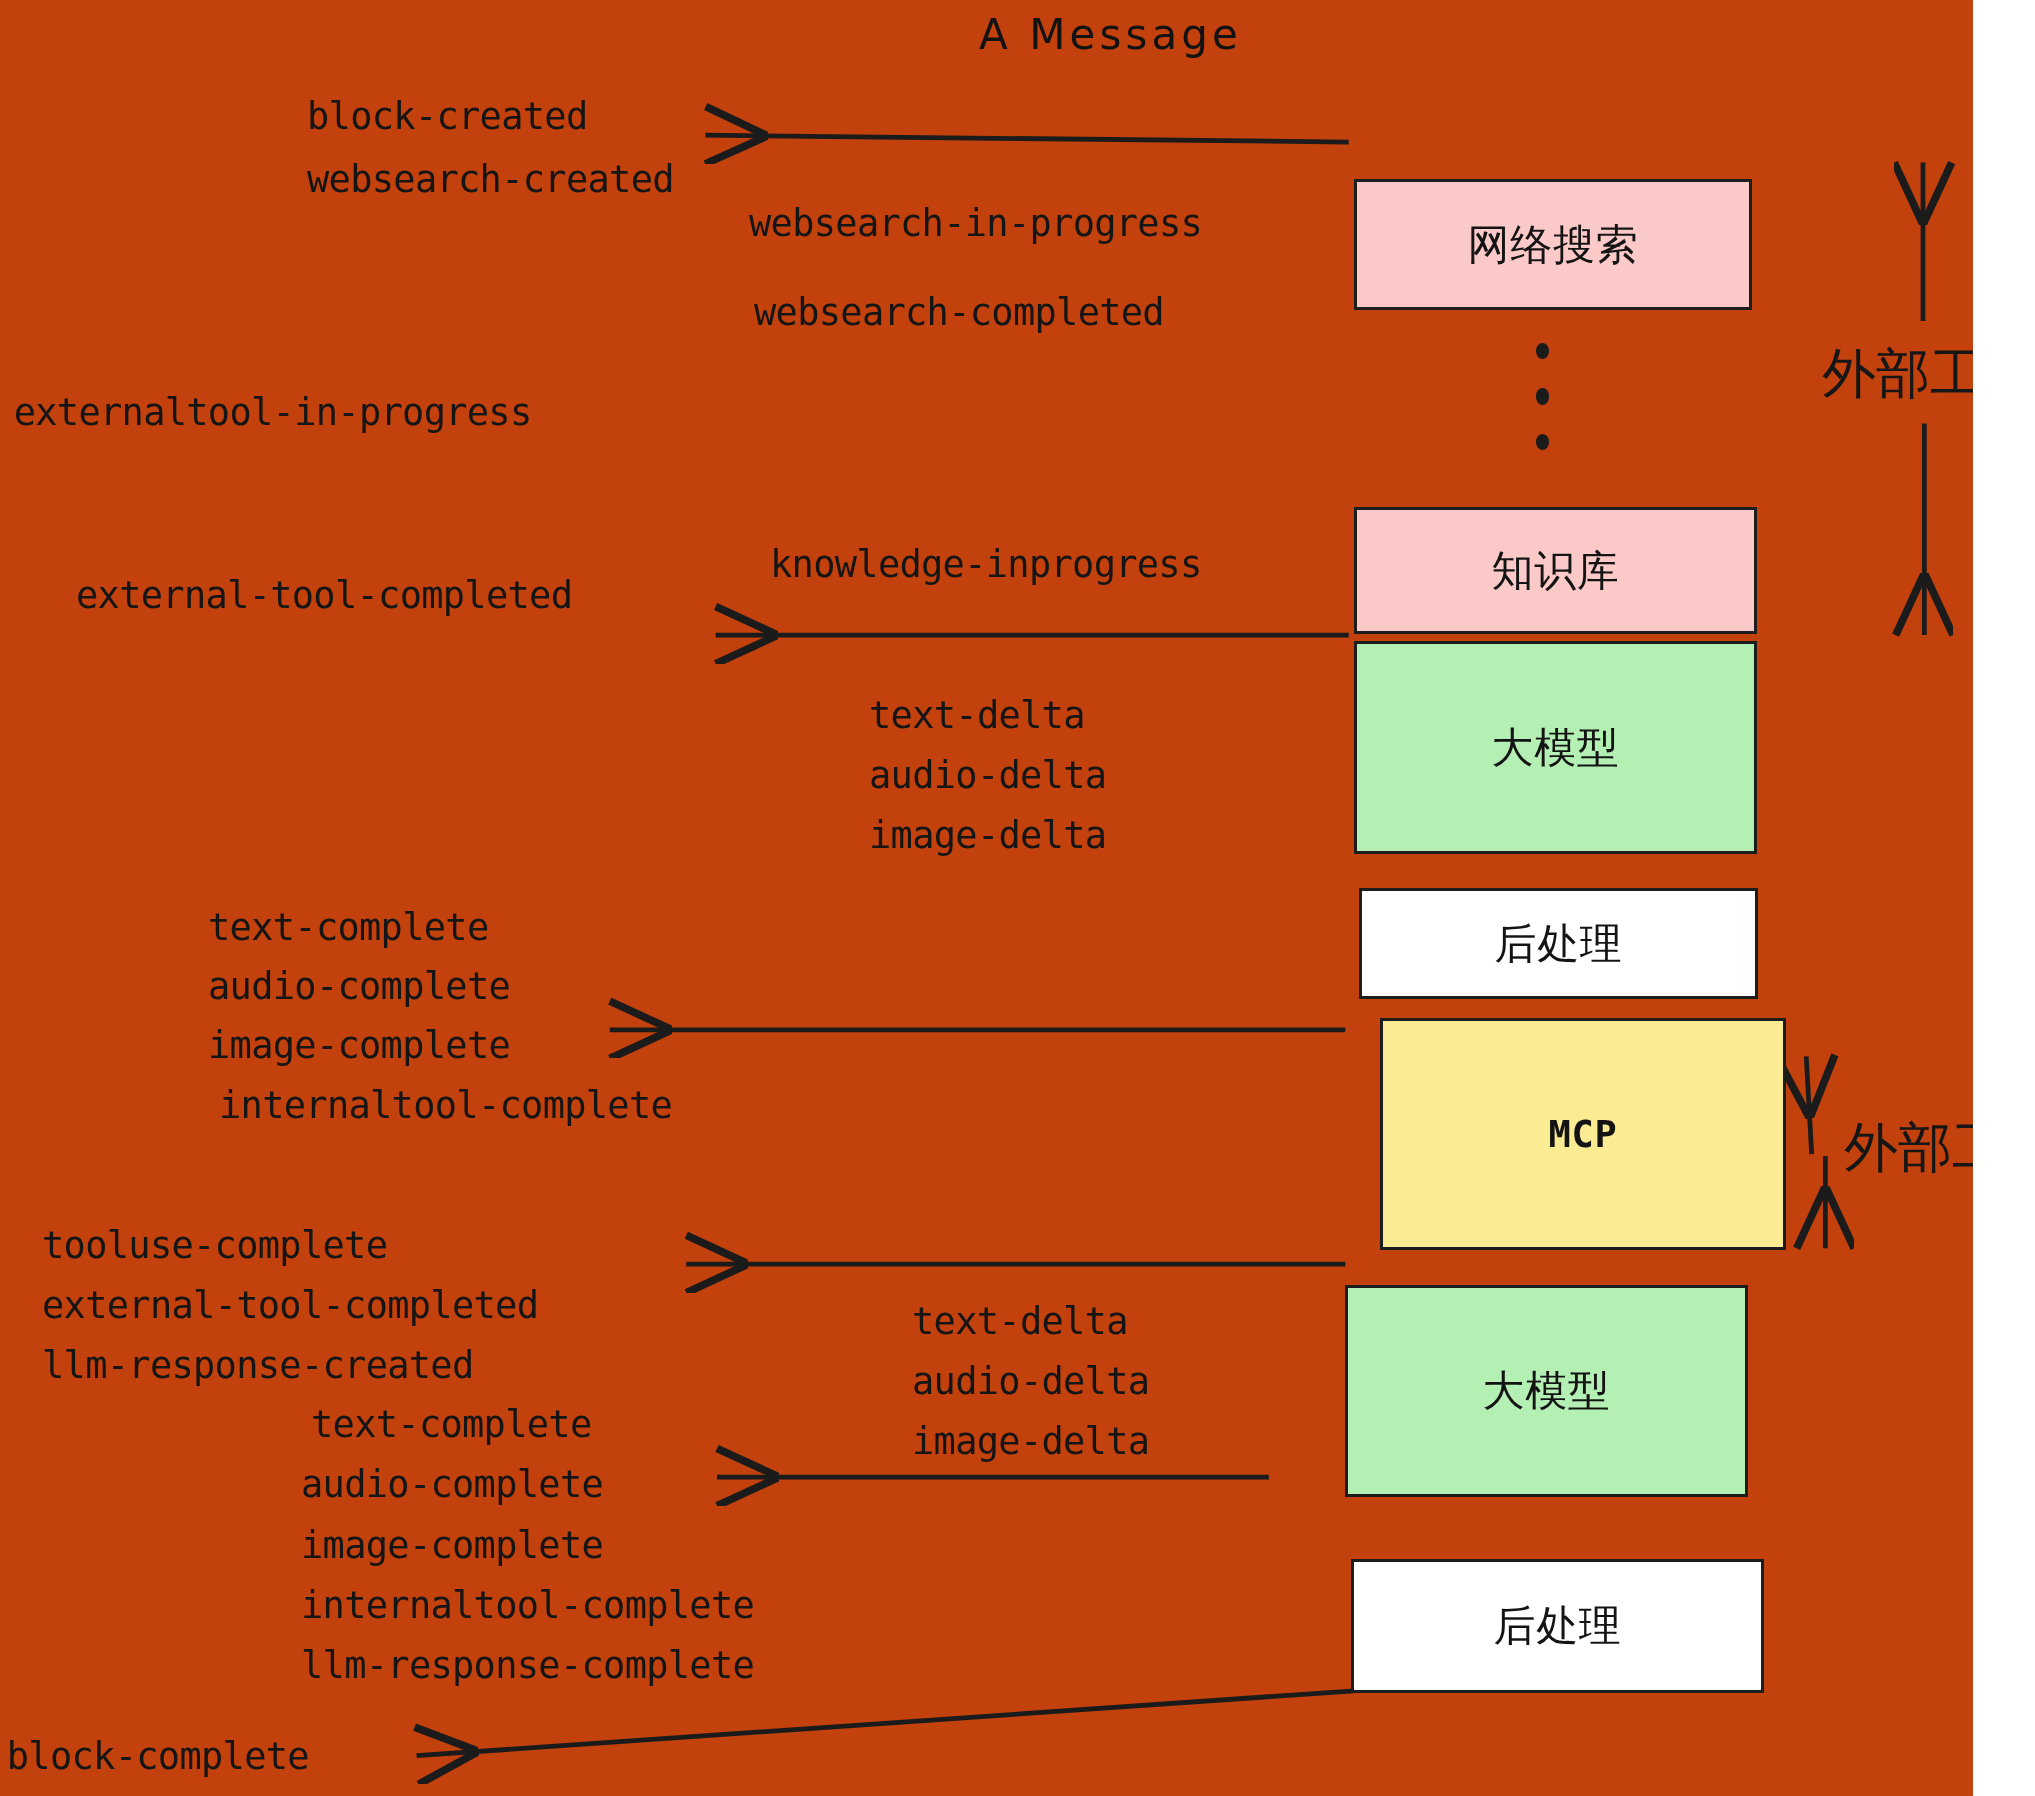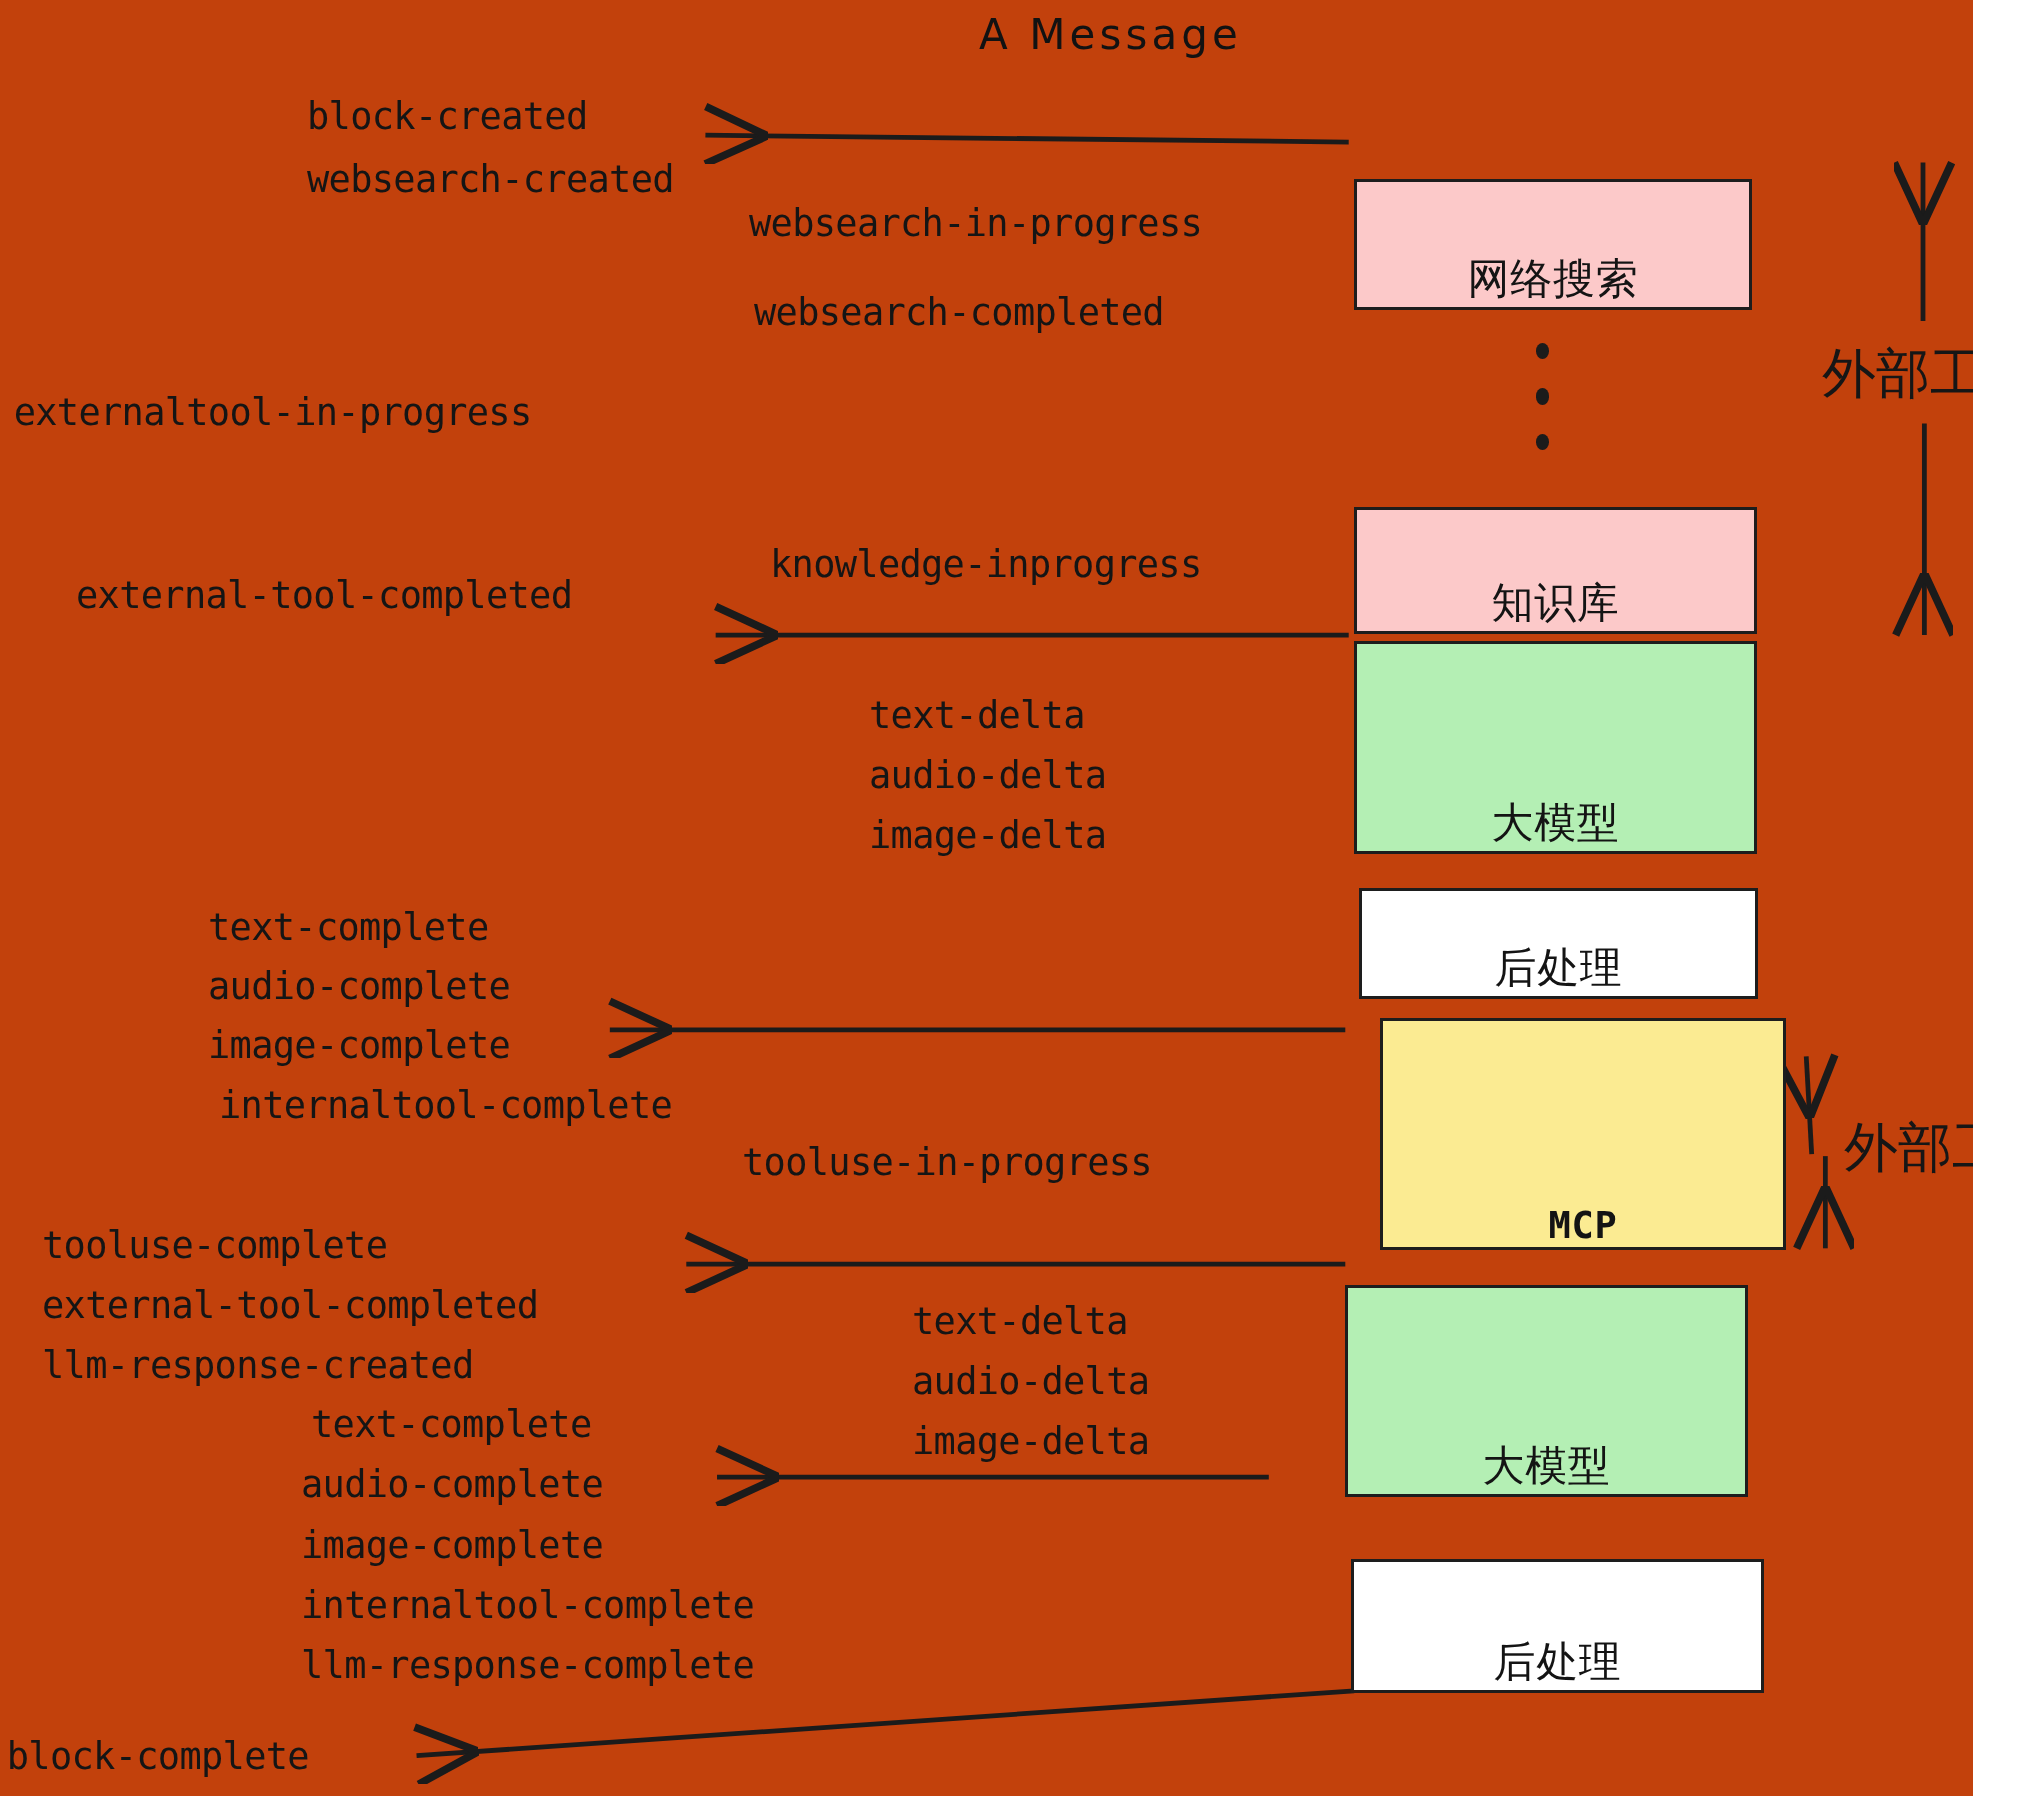--- a/index.html
+++ b/index.html
@@ -14,21 +14,21 @@
     background: #c2410c;
     overflow: hidden;
     font-family: "DejaVu Sans Mono", "Liberation Mono", monospace;
   }
   
   .node {
     position: absolute;
     box-sizing: border-box;
     border: 3.4px solid #1d1d1d;
     display: flex;
-    align-items: flex-end;
+    align-items: center;
     justify-content: center;
     font-family: "DejaVu Sans", "Liberation Sans", sans-serif;
     color: #141414;
     letter-spacing: 0.7px;
   }
   .node.cjk { font-size: 42px; }
   .node.latin {
     font-family: "DejaVu Sans Mono", "Liberation Mono", monospace;
     font-size: 37px;
     font-weight: 600;
@@ -190,21 +190,20 @@
   <div class="evt" style="left:869px; top:817px;">image-delta</div>
 
   <div class="evt" style="left:208px; top:909px;">text-complete</div>
 
   <div class="evt" style="left:208px; top:968px;">audio-complete</div>
 
   <div class="evt" style="left:208px; top:1027px;">image-complete</div>
 
   <div class="evt" style="left:219px; top:1087px;">internaltool-complete</div>
 
-  <div class="evt" style="left:742px; top:1144px;">tooluse-in-progress</div>
 
   <div class="evt" style="left:42px; top:1227px;">tooluse-complete</div>
 
   <div class="evt" style="left:42px; top:1287px;">external-tool-completed</div>
 
   <div class="evt" style="left:42px; top:1347px;">llm-response-created</div>
 
   <div class="evt" style="left:912px; top:1303px;">text-delta</div>
 
   <div class="evt" style="left:912px; top:1363px;">audio-delta</div>

